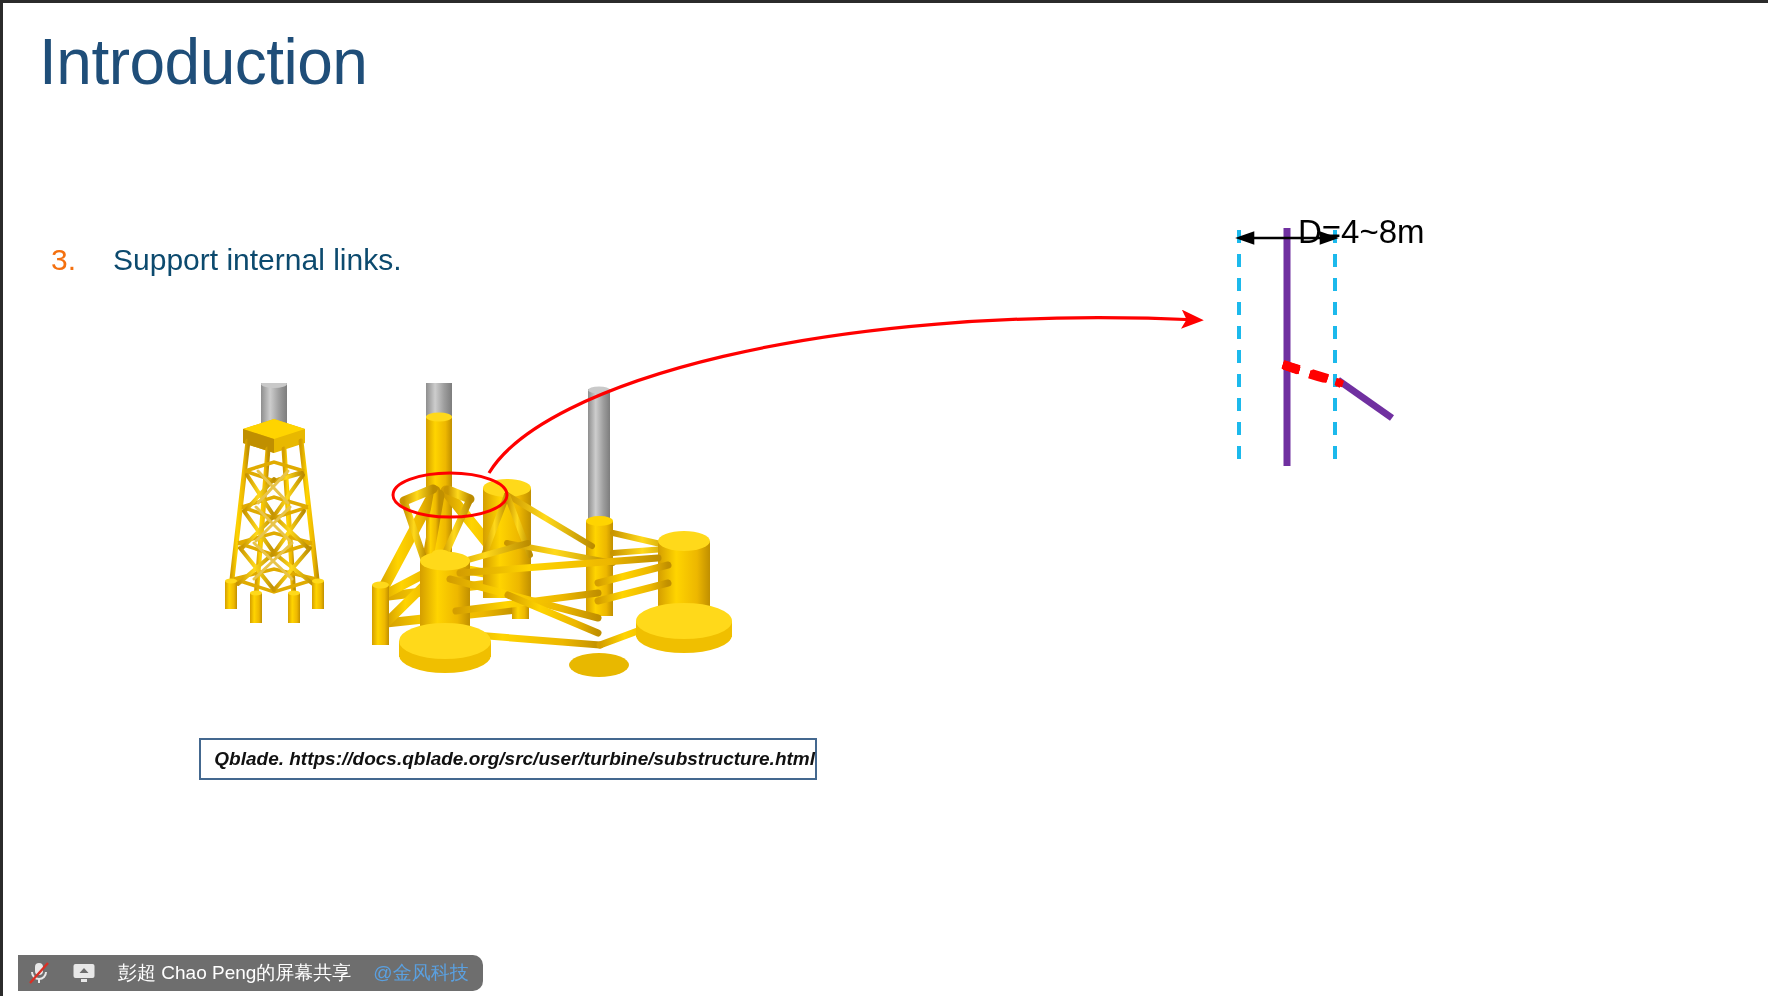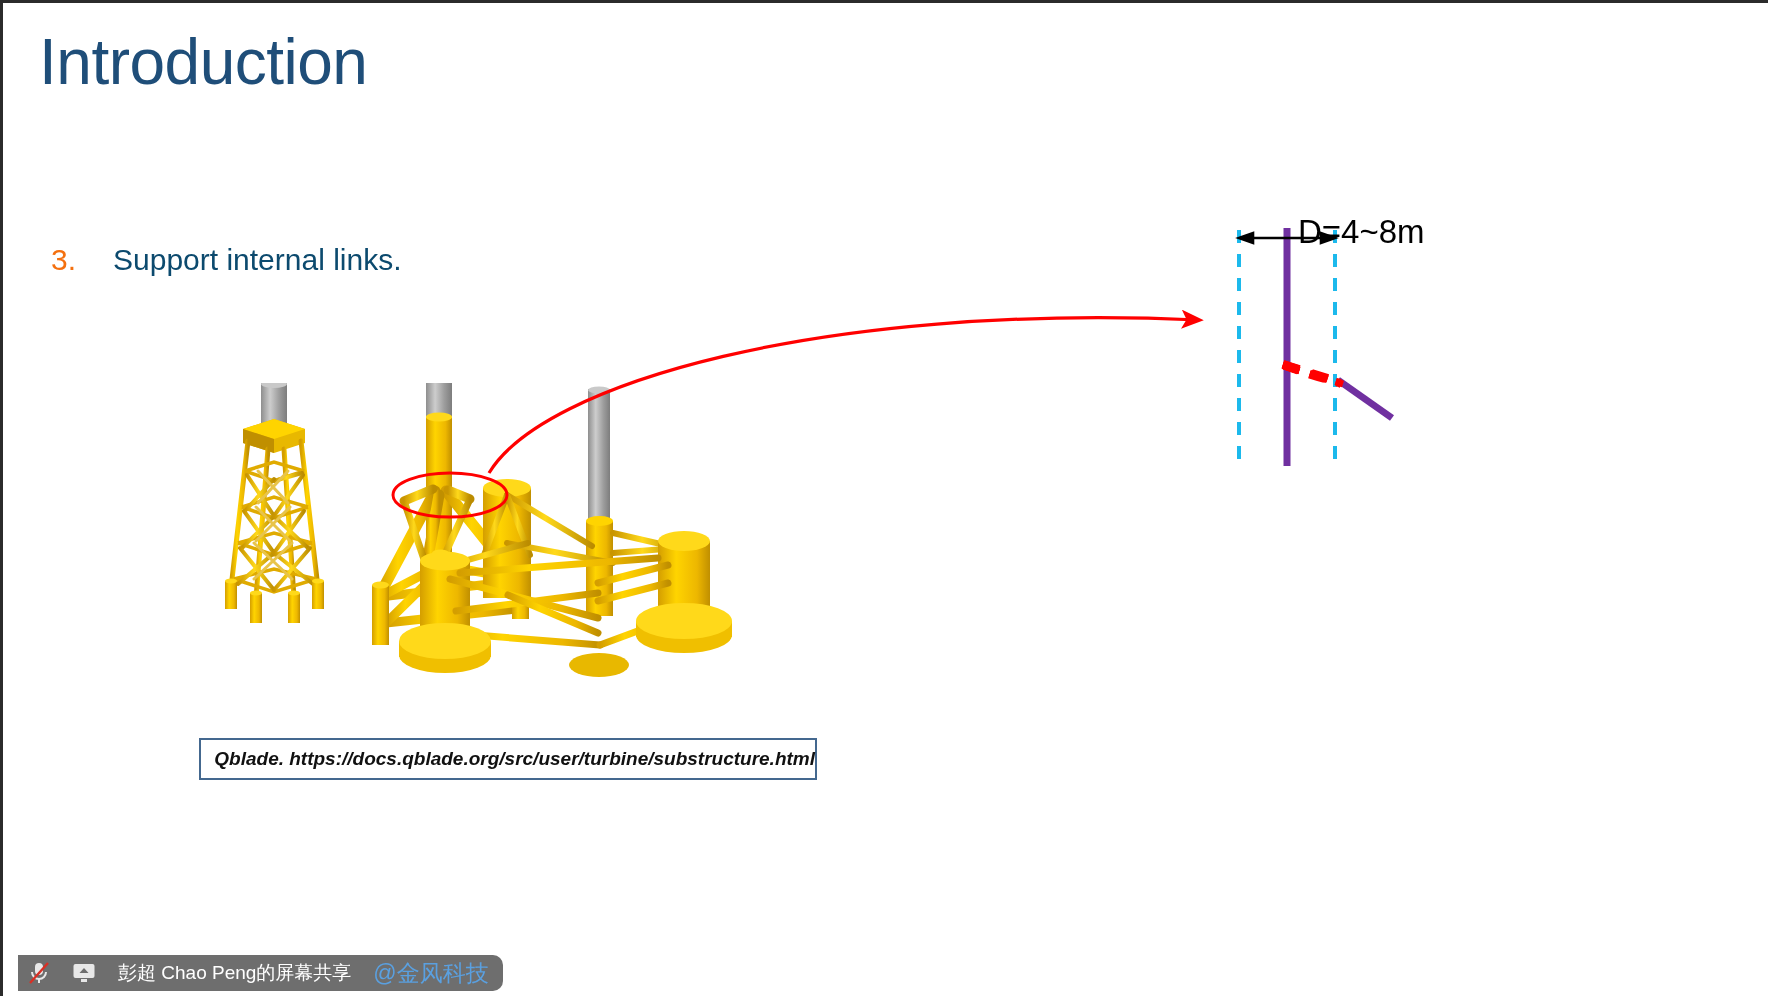--- a/index.html
+++ b/index.html
@@ -138,21 +138,21 @@
     box-sizing: border-box;
     gap: 22px;
     margin-left: 15px;
   }
   #share-bar .bar-text {
     font-size: 19px;
     color: #ffffff;
     white-space: nowrap;
   }
   #share-bar .bar-company {
-    font-size: 23px;
+    font-size: 19px;
     color: #5aa0e0;
     white-space: nowrap;
   }
   .bar-icon { display:flex; align-items:center; }
 </style>
 </head>
 <body>
 
 <div id="slide-root">
 

